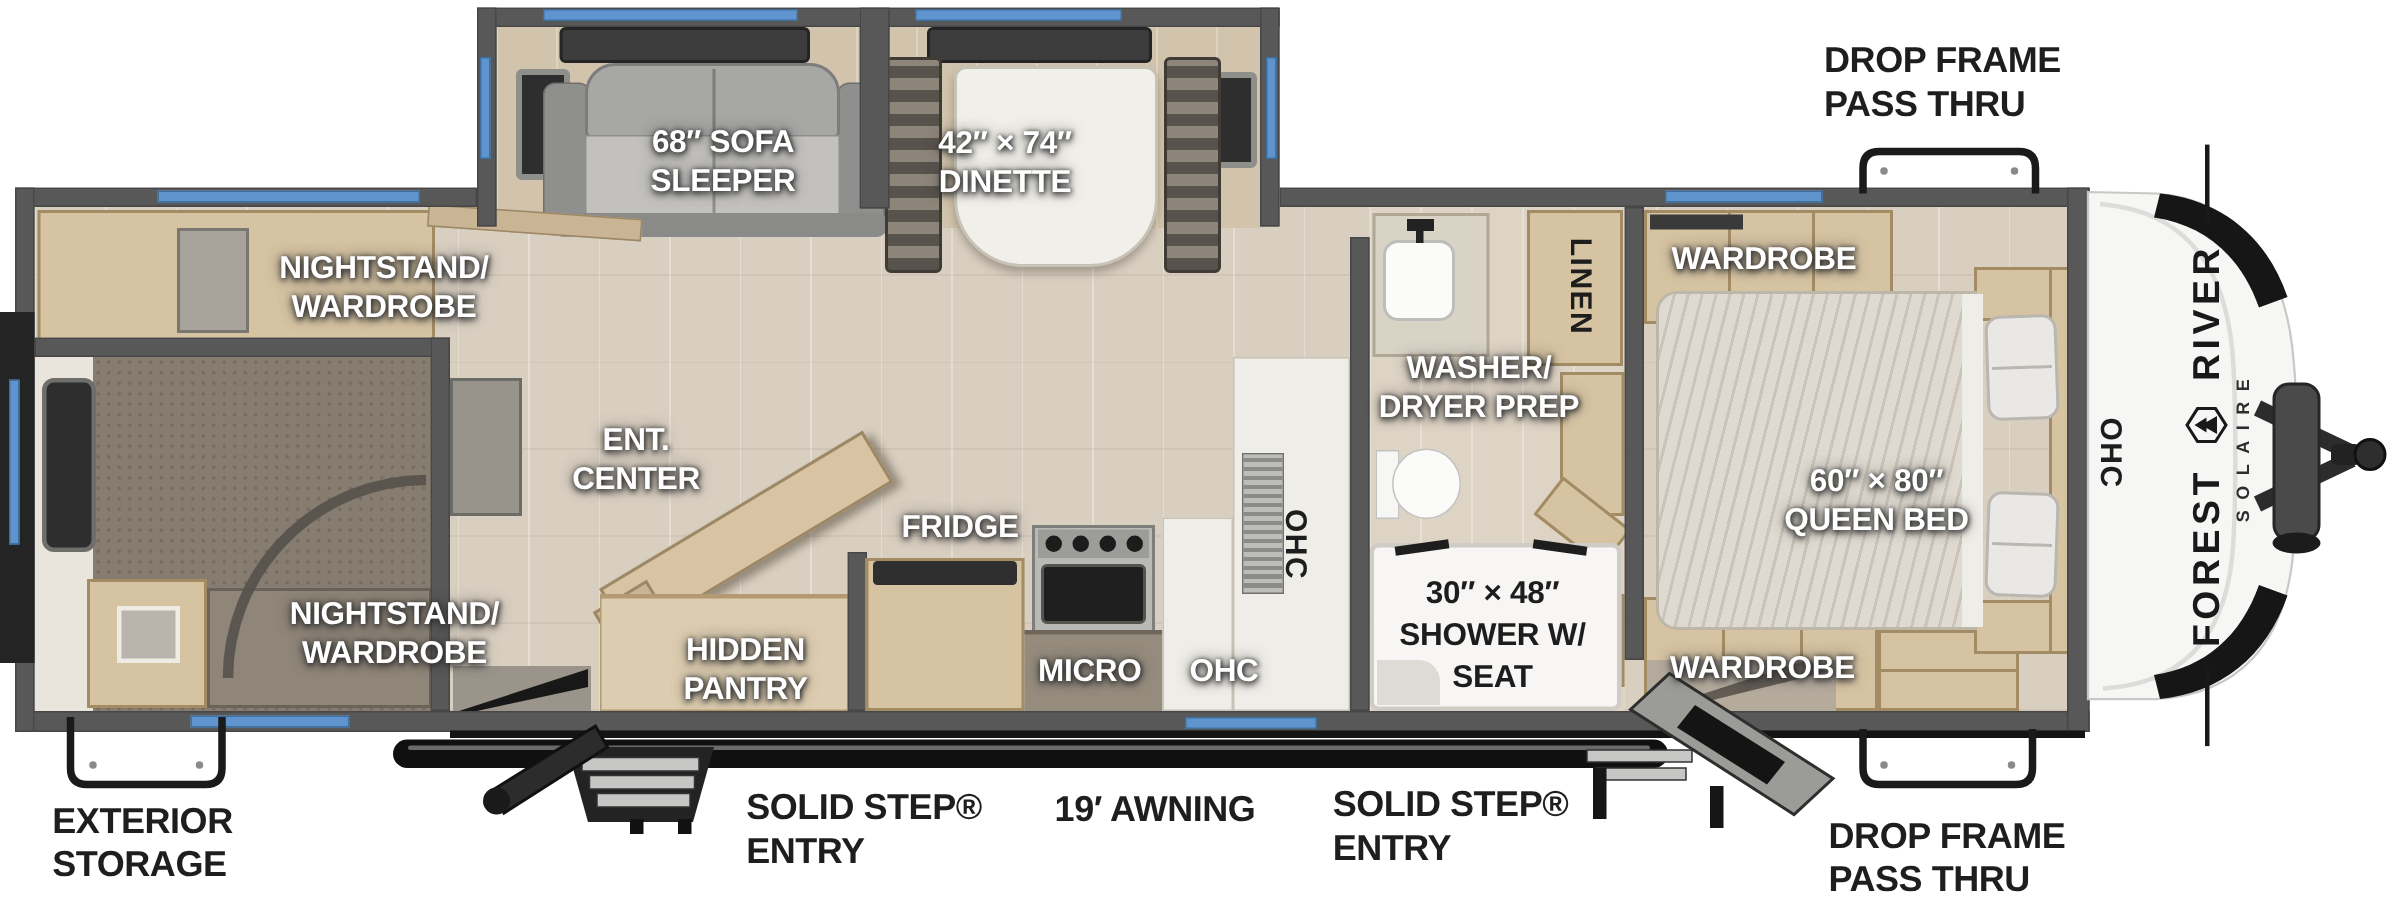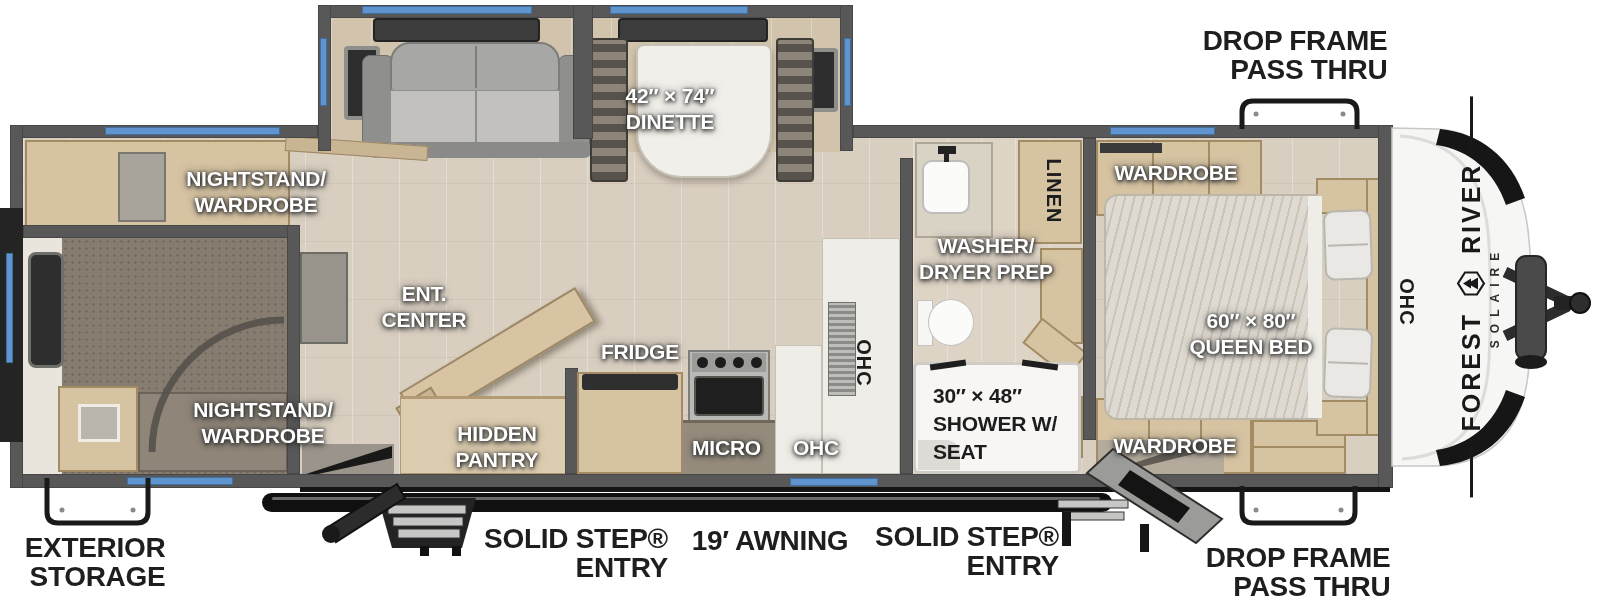--- a/index.html
+++ b/index.html
@@ -23,24 +23,24 @@
   
   .wood{background:#d6c3a2;border:2px solid #a38c64;box-sizing:border-box;}
   .wood-lt{background:#ddcdb0;border:1px solid #b29a70;box-sizing:border-box;}
   .graybox{background:#98948c;border:2px solid #6c6c66;box-sizing:border-box;}
   .counter{background:#efede7;border:1px solid #c6c2b6;box-sizing:border-box;}
   .dark{background:#2e2e2e;}
   
   .lab{position:absolute;transform:translate(-50%,-50%);text-align:center;white-space:nowrap;
        font-weight:bold;color:#fff;font-size:21px;line-height:26px;letter-spacing:-0.2px;
        text-shadow:0 2px 4px rgba(45,45,45,.95),0 0 9px rgba(70,70,70,.85),1px 0 3px rgba(45,45,45,.8);z-index:60;}
-  .lab-blk{position:absolute;transform:translate(-50%,-50%);text-align:left;white-space:nowrap;
+  .lab-blk{position:absolute;transform:translate(-50%,-50%);text-align:center;white-space:nowrap;
        font-weight:bold;color:#1d1d1d;font-size:22px;line-height:28px;letter-spacing:-0.2px;z-index:60;}
-  .lab-out{position:absolute;transform:translate(-50%,-50%);text-align:right;white-space:nowrap;
-       font-weight:bold;color:#1e1e1e;font-size:28px;line-height:29px;letter-spacing:-0.3px;z-index:60;}
+  .lab-out{position:absolute;transform:translate(-50%,-50%);text-align:left;white-space:nowrap;
+       font-weight:bold;color:#1e1e1e;font-size:24px;line-height:29px;letter-spacing:-0.3px;z-index:60;}
   .lab-vert{position:absolute;transform:translate(-50%,-50%) rotate(90deg);white-space:nowrap;
        font-weight:bold;color:#1d1d1d;font-size:20px;letter-spacing:1px;z-index:60;}
   
   .brand{position:absolute;left:1471px;top:297px;width:0;height:0;z-index:60;}
   .brand-row{position:absolute;left:0;top:0;transform:translate(-50%,-50%) rotate(-90deg);
        display:flex;align-items:center;gap:14px;white-space:nowrap;}
   .brand-word{font-weight:bold;font-size:25px;letter-spacing:3px;color:#191919;}
   .brand-rule{width:52px;height:3px;background:#191919;}
   .model{position:absolute;left:1495px;top:297px;width:0;height:0;z-index:60;}
   .model-txt{position:absolute;transform:translate(-50%,-50%) rotate(-90deg);
@@ -231,20 +231,24 @@
     <g fill="#8a8a8a">
       <circle cx="1256" cy="114" r="2.5"></circle>
         <circle cx="1343" cy="114" r="2.5"></circle>
       <circle cx="1256" cy="510" r="2.5"></circle>
         <circle cx="1341" cy="510" r="2.5"></circle>
       <circle cx="62" cy="510" r="2.5"></circle>
         <circle cx="133" cy="510" r="2.5"></circle>
     </g>
   </svg>
 
+  <div class="lab" style="left:482px;top:108px;">
+    <div>68″ SOFA</div>
+      <div>SLEEPER</div>
+  </div>
   <div class="lab" style="left:670px;top:109px;">
     <div>42″ × 74″</div>
       <div>DINETTE</div>
   </div>
   <div class="lab" style="left:256px;top:192px;">
     <div>NIGHTSTAND/</div>
       <div>WARDROBE</div>
   </div>
   <div class="lab" style="left:263px;top:423px;">
     <div>NIGHTSTAND/</div>

